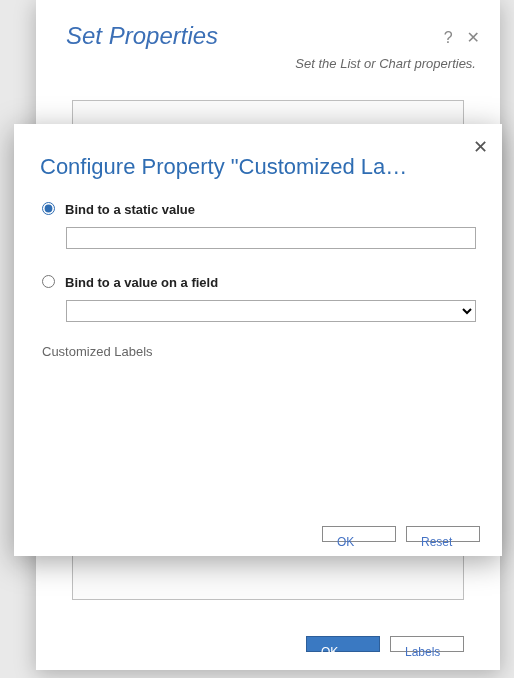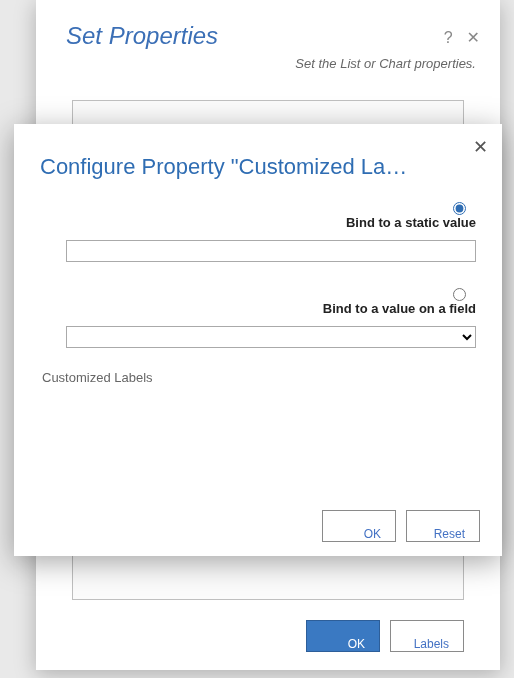--- a/index.html
+++ b/index.html
@@ -66,30 +66,30 @@
   }
   .back-footer {
     position: absolute;
     bottom: 18px;
     right: 36px;
     display: flex;
     gap: 10px;
   }
   .btn {
     min-width: 74px;
-    height: 32px;
+    height: 16px;
     border: 1px solid #8a8a8a;
     background: #fff;
     color: #4472c4;
     font-size: 12px;
-    padding: 12px 14px;
+    padding: 4px 14px;
     cursor: pointer;
     box-sizing: border-box;
     line-height: 22px;
-    text-align: right;
+    text-align: left;
   }
   .btn.primary {
     background: #3a79c2;
     border: 1px solid #2d5e99;
     color: #fff;
   }
 
   
   .front-dialog {
     position: absolute;
@@ -114,23 +114,22 @@
     font-size: 22px;
     color: #2f6db3;
     font-weight: 400;
     margin: 8px 0 22px 0;
     white-space: nowrap;
     overflow: hidden;
     text-overflow: ellipsis;
   }
   .option-row {
     display: flex;
-    align-items: flex-end;
+    align-items: flex-start;
     margin-bottom: 10px;
-    flex-direction: column;
   }
   .option-row input[type=radio] {
     accent-color: #2f6db3;
     margin: 0 10px 0 2px;
   }
   .option-label {
     font-weight: 700;
     font-size: 13px;
     color: #222;
   }

